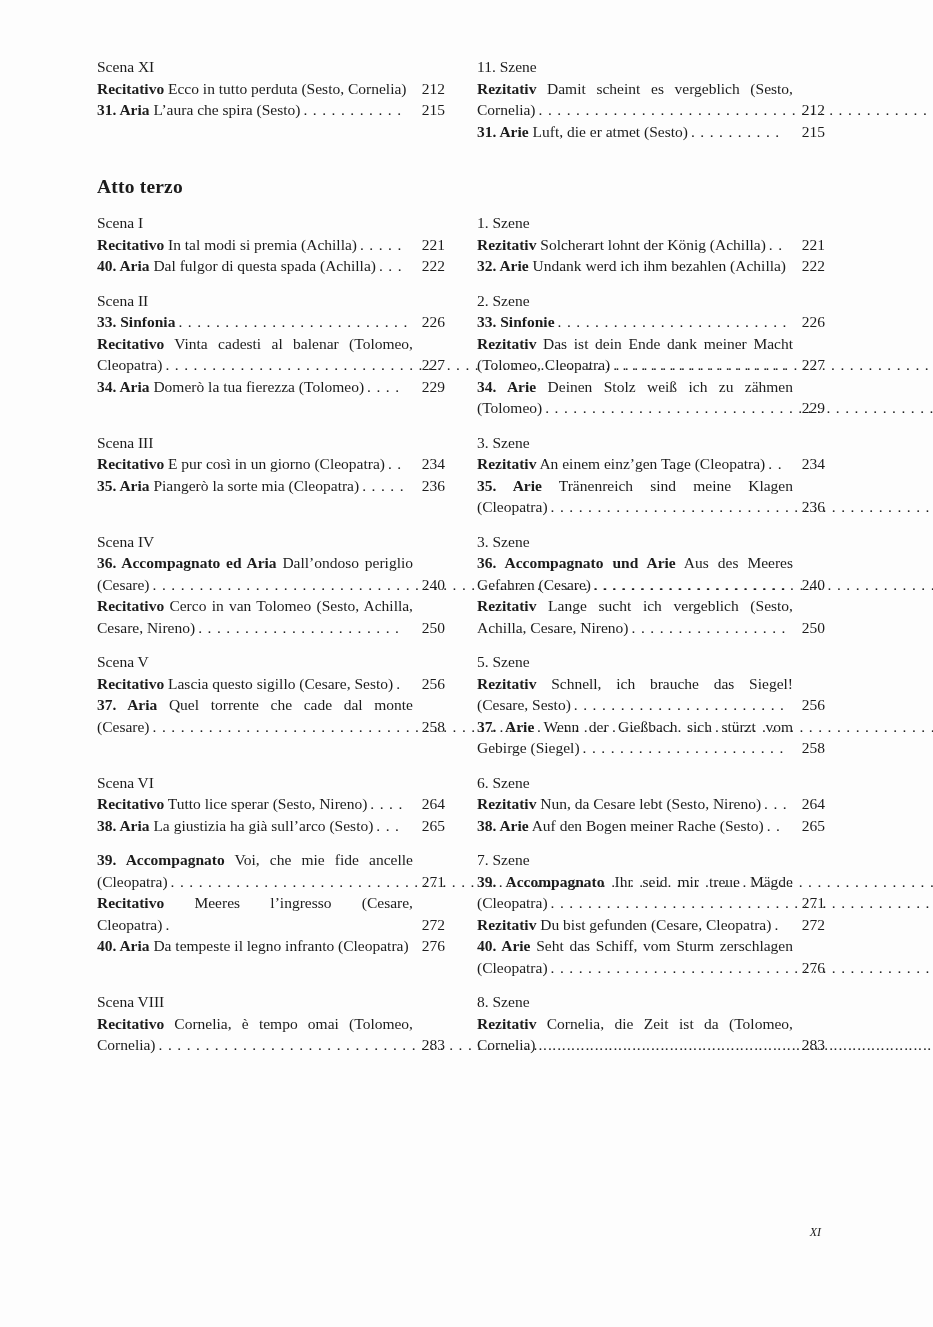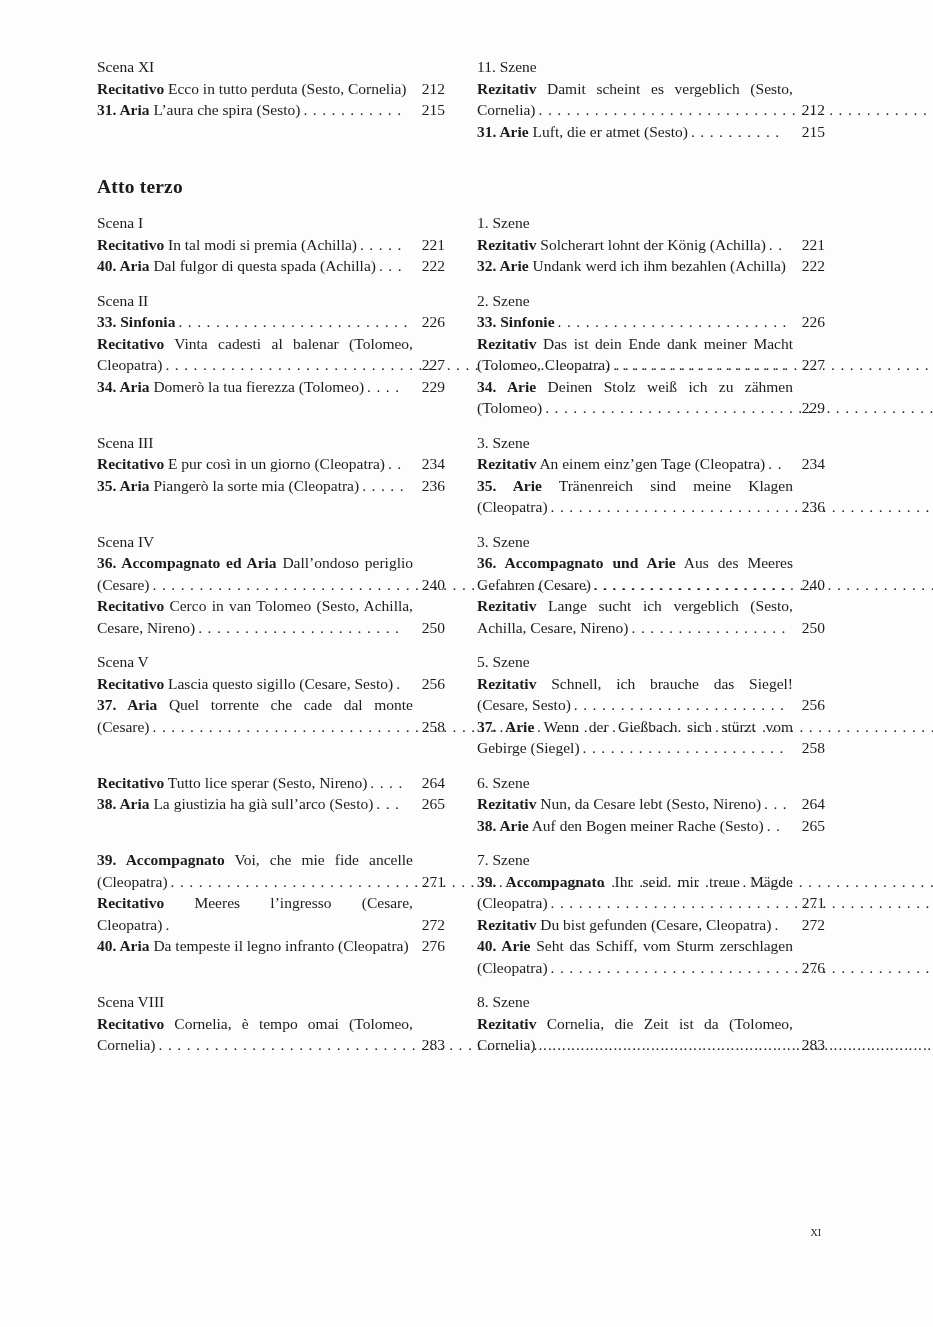--- a/index.html
+++ b/index.html
@@ -25,21 +25,21 @@
     font-size: 19.5px;
     font-weight: bold;
     line-height: 24px;
     letter-spacing: 0.2px;
   }
   .entry { display: flex; align-items: flex-end; }
   .entry-body { flex: 1 1 auto; min-width: 0; text-align: justify; }
   .entry-label { font-weight: bold; }
   .dots { letter-spacing: 5.5px; padding-left: 3px; }
   .entry-page { flex: 0 0 32px; text-align: right; }
-  .folio { position: absolute; top: 1222px; right: 112px; font-size: 10px; }
+  .folio { position: absolute; top: 1222px; right: 112px; font-size: 12px; font-style: italic; }
 </style>
 </head>
 <body>
 
 <div class="page">
   <div>
       <div class="toc-row first">
         <div class="toc-col">
           <div class="scene-heading">Scena XI</div>
           <div class="entry">
@@ -191,20 +191,21 @@
             <span class="entry-page">256</span>
           </div>
           <div class="entry">
             <span class="entry-body"><b class="entry-label">37. Arie</b><span> Wenn der Gießbach sich stürzt vom Gebirge (Siegel)</span><span class="dots">......................</span></span>
             <span class="entry-page">258</span>
           </div>
         </div>
       </div>
       <div class="toc-row">
         <div class="toc-col">
+          <div class="scene-heading">Scena VI</div>
           <div class="entry">
             <span class="entry-body"><b class="entry-label">Recitativo</b><span> Tutto lice sperar (Sesto, Nireno)</span><span class="dots">....</span></span>
             <span class="entry-page">264</span>
           </div>
           <div class="entry">
             <span class="entry-body"><b class="entry-label">38. Aria</b><span> La giustizia ha già sull’arco (Sesto)</span><span class="dots">...</span></span>
             <span class="entry-page">265</span>
           </div>
         </div>
         <div class="toc-col">

